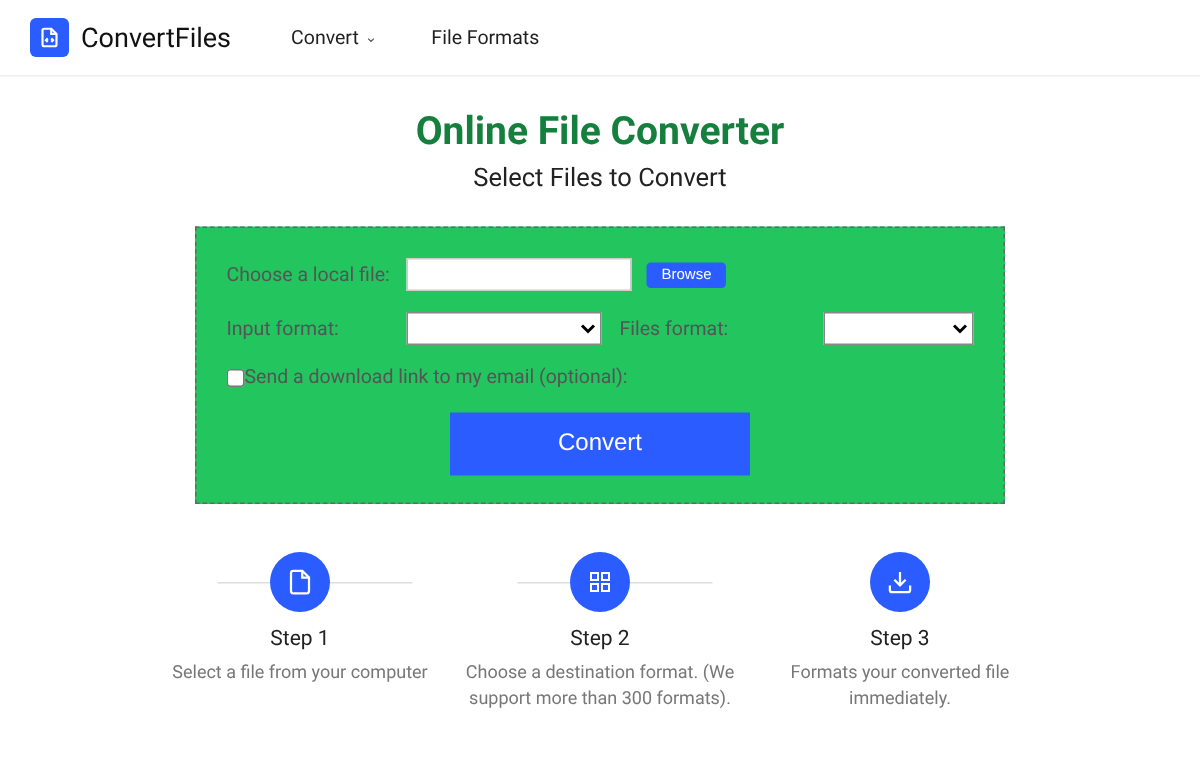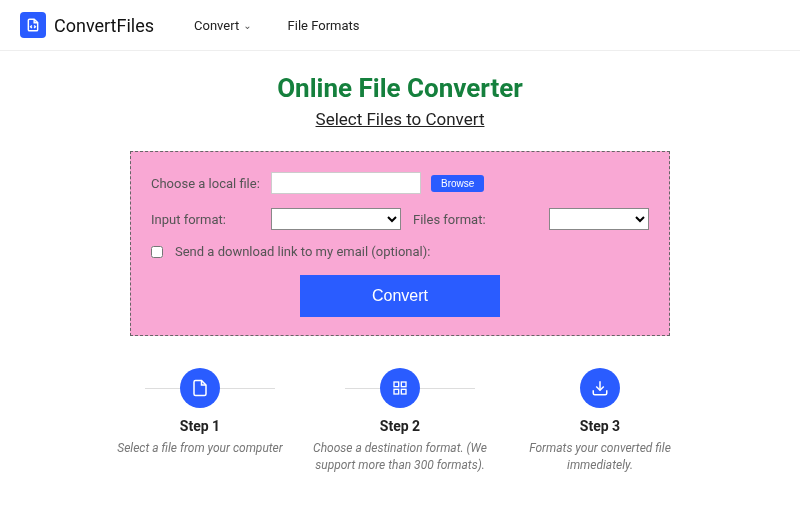--- a/index.html
+++ b/index.html
@@ -59,27 +59,26 @@
       font-size: 26px;
       font-weight: 700;
       color: #15803d;
       margin-bottom: 6px;
     }
     .subtitle {
       font-size: 17px;
       color: #222;
       font-weight: 400;
       margin-bottom: 22px;
-      text-decoration: underline;
     }
     .form-box {
       width: 540px;
       margin: 0 auto;
       border: 1.5px dashed #666;
-      background: #f9a8d4;
+      background: #22c55e;
       padding: 20px 20px 18px;
       text-align: left;
     }
     .form-row {
       display: flex;
       align-items: center;
       gap: 10px;
       margin-bottom: 14px;
       font-size: 13px;
       color: #555;
@@ -110,21 +109,21 @@
       border: 1px solid #888;
       font-size: 12px;
       padding: 0 4px;
     }
     .input-format { width: 130px; }
     .output-format { width: 100px; }
     .out-label { margin-left: 2px; }
     .checkbox-row {
       display: flex;
       align-items: center;
-      gap: 12px;
+      gap: 0;
       font-size: 13px;
       color: #555;
       margin-bottom: 16px;
     }
     .checkbox-row input[type=checkbox] {
       width: 12px;
       height: 12px;
     }
     .convert-btn {
       display: block;
@@ -167,29 +166,28 @@
       margin: 0 auto 10px;
       display: flex;
       align-items: center;
       justify-content: center;
       color: #fff;
       position: relative;
       z-index: 1;
     }
     .step-title {
       font-size: 14px;
-      font-weight: 700;
+      font-weight: 400;
       color: #222;
       margin-bottom: 6px;
     }
     .step-desc {
       font-size: 12px;
       color: #777;
       line-height: 1.4;
-      font-style: italic;
     }
   </style>
 </head>
 <body>
 
 <div class="navbar">
   <div class="logo">
     <div class="logo-icon">
       <svg width="14" height="14" viewBox="0 0 24 24" fill="none" stroke="white" stroke-width="2.5">
           <path d="M14 2H6a2 2 0 0 0-2 2v16a2 2 0 0 0 2 2h12a2 2 0 0 0 2-2V8z"></path>

